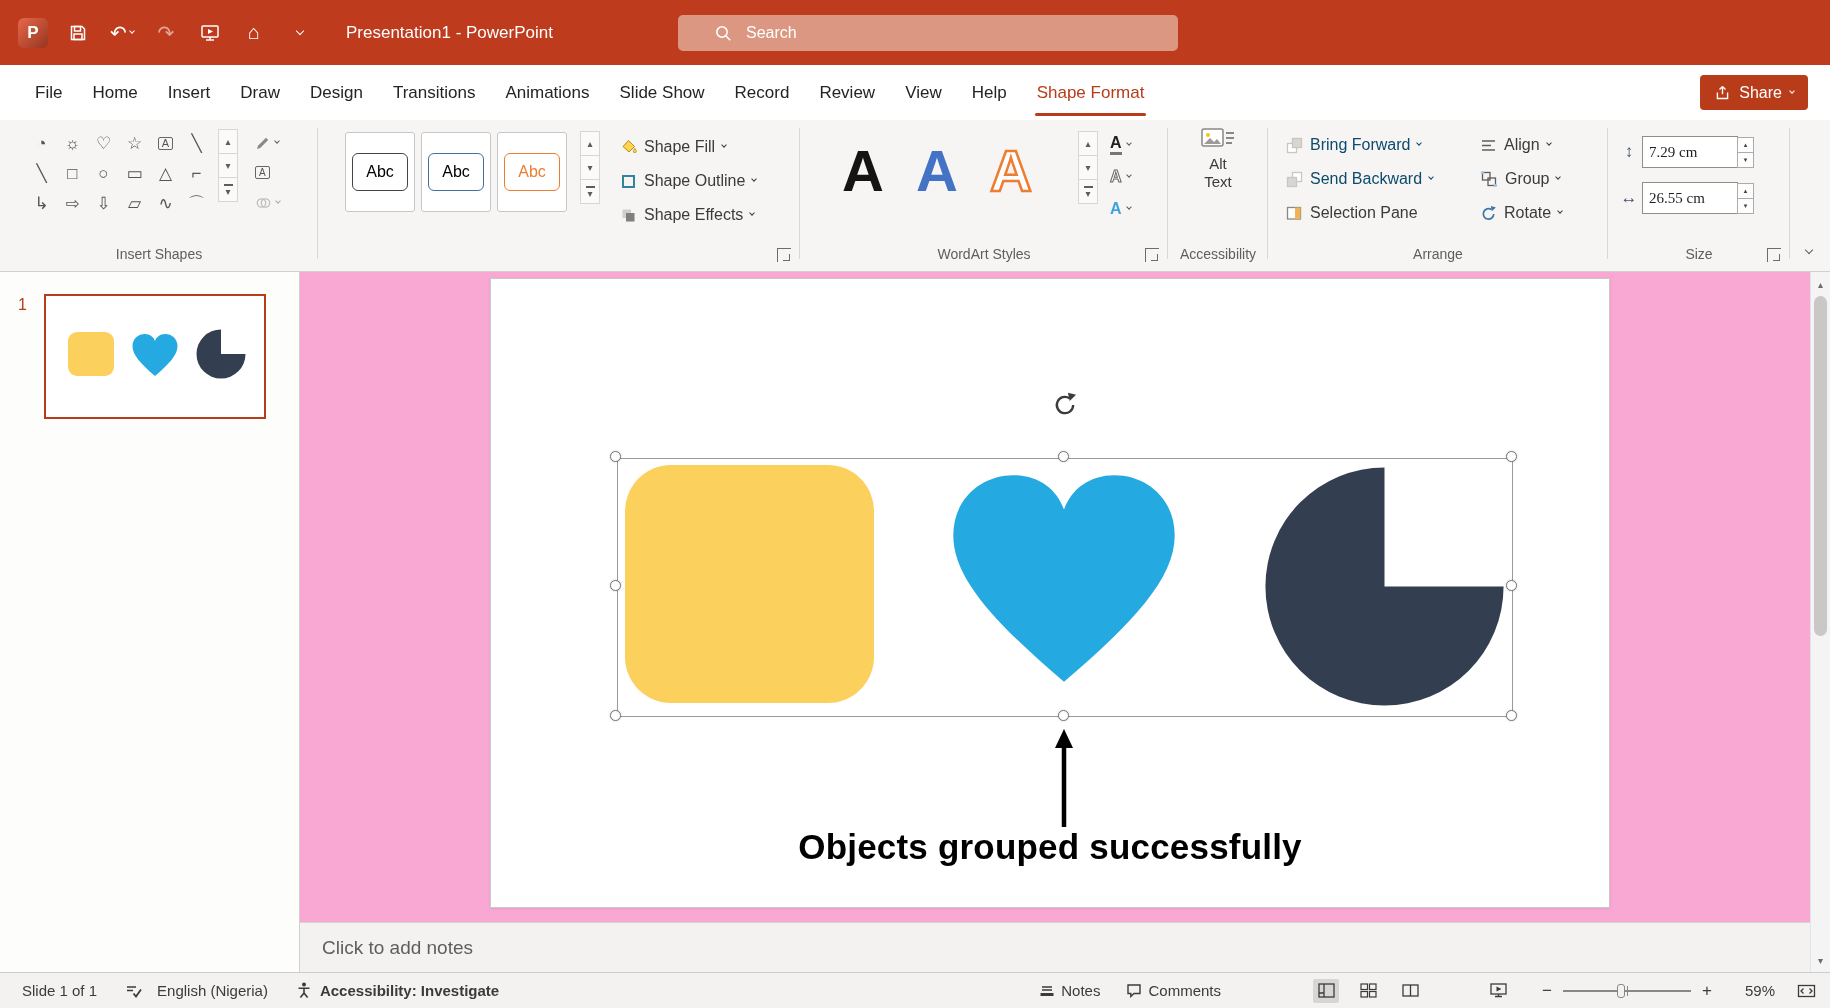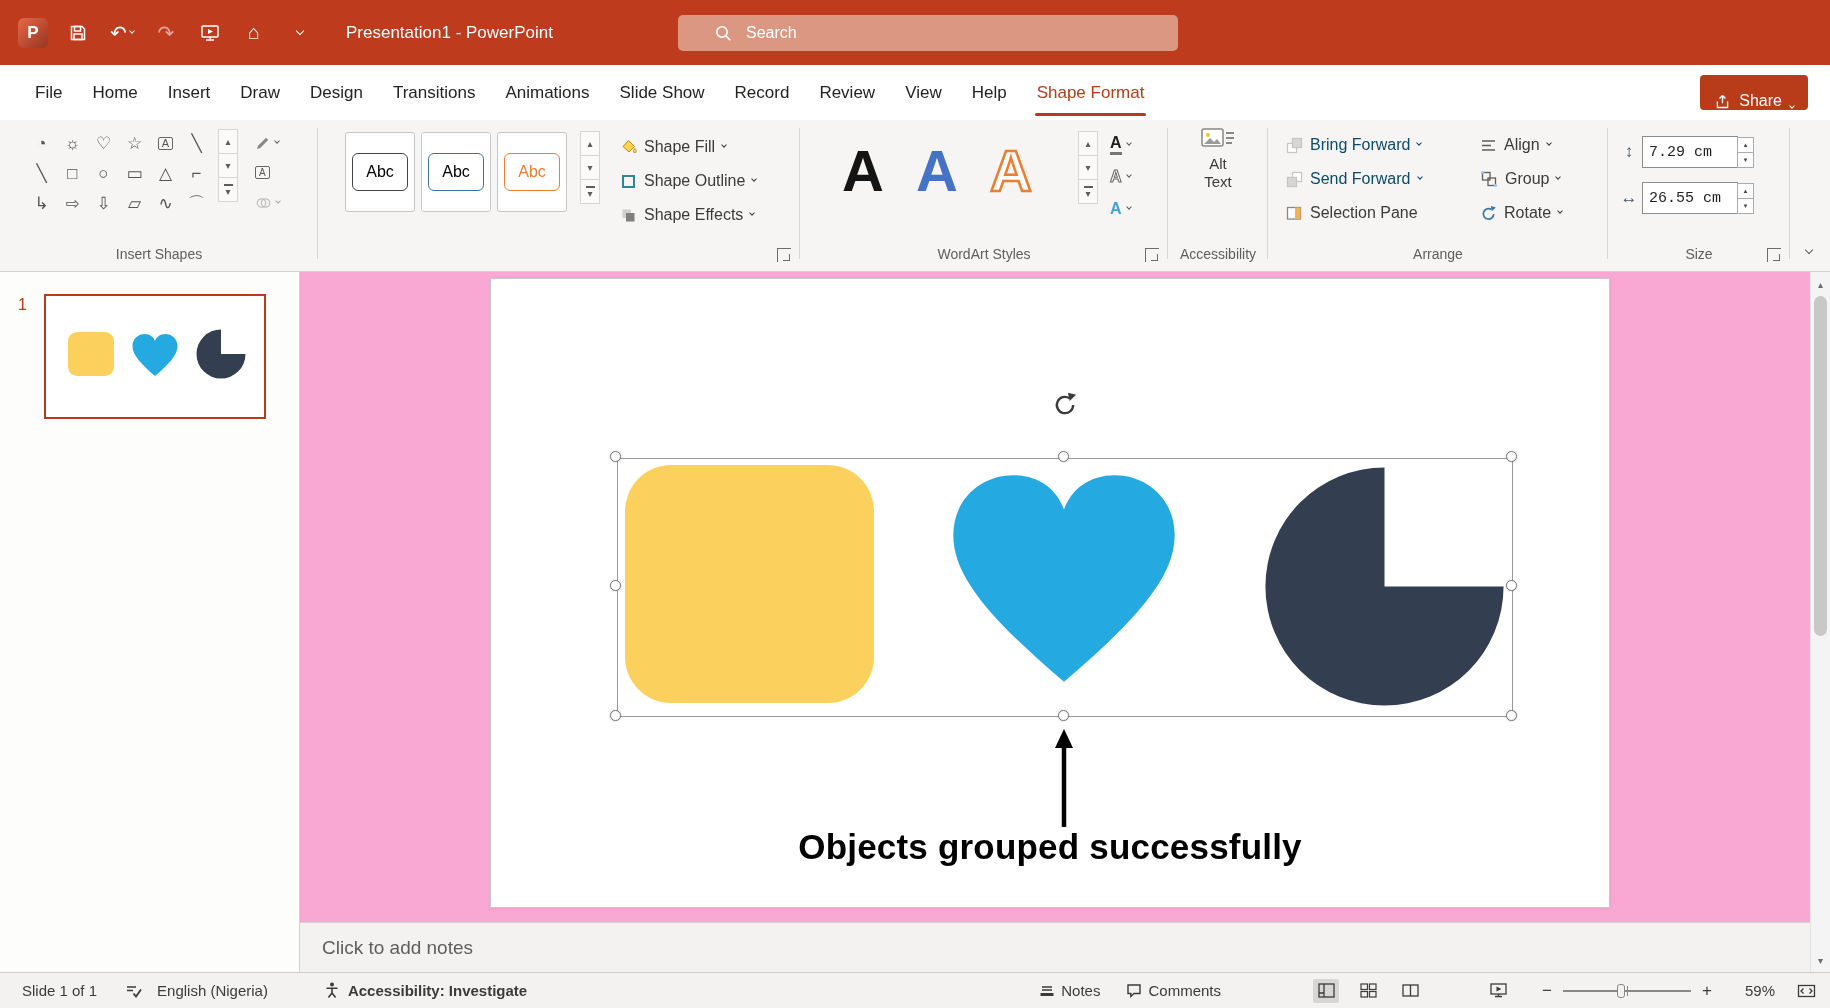--- a/index.html
+++ b/index.html
@@ -24,21 +24,21 @@
   .min-glyph{width:13px;height:2px;background:#fff}
   .max-glyph{width:12px;height:12px;border:1.5px solid #fff}
   .close-x{font-size:22px;line-height:1}
 
   
   .menubar{position:absolute;left:0;top:65px;width:100%;height:55px;background:#fff}
   .menu-tabs{display:flex;height:100%;padding-left:20px}
   .menu-tab{padding:0 15px;height:100%;display:flex;align-items:center;font-size:17px;color:#252423;position:relative;white-space:nowrap}
   .menu-tab.active{color:var(--accent,#B83B1A)}
   .menu-tab.active::after{content:'';position:absolute;left:13px;right:13px;bottom:4px;height:3px;background:var(--accent,#B83B1A);border-radius:1.5px}
-  .share-btn{position:absolute;right:22px;top:10px;height:35px;display:flex;align-items:flex-end;gap:8px;background:var(--accent,#B83B1A);color:#fff;font-size:16px;padding:0 14px;border-radius:4px}
+  .share-btn{position:absolute;right:22px;top:10px;height:35px;display:flex;align-items:center;gap:8px;background:var(--accent,#B83B1A);color:#fff;font-size:16px;padding:0 14px;border-radius:4px}
 
   
   .ribbon{position:absolute;left:0;top:120px;width:100%;height:152px;background:#F6F5F3;border-bottom:1px solid #D2D0CE}
   .grp{position:absolute;top:0;height:151px}
   .grp::after{content:'';position:absolute;right:0;top:8px;bottom:12px;width:1px;background:#DAD8D6}
   .grp-label{position:absolute;bottom:9px;left:0;width:100%;text-align:center;font-size:14px;color:#605E5C;white-space:nowrap}
   .launcher{position:absolute;right:9px;bottom:9px;width:14px;height:14px;border-left:1.5px solid #6e6c6a;border-top:1.5px solid #6e6c6a}
   .launcher::after{content:'';position:absolute;right:1px;bottom:1px;width:6px;height:6px;border-right:1.5px solid #6e6c6a;border-bottom:1.5px solid #6e6c6a}
   .shapes-grid{position:absolute;display:grid;grid-template-columns:repeat(6,31px);grid-auto-rows:30px}
   .shape-cell{display:flex;align-items:center;justify-content:center;font-size:17px;color:#555}
@@ -62,21 +62,21 @@
   .wa0{color:#141414}
   .wa1{color:#4472C4}
   .wa2{color:#fff;-webkit-text-stroke:2.5px #ED7D31;text-shadow:0 0 1px #ED7D31}
   .txt-ctrl{position:absolute;display:flex;align-items:center;gap:5px;height:26px;color:#5f5d5b}
   .tA-fill{font-weight:700;font-size:16px;color:#1f1f1f;border-bottom:3.5px solid #767676;line-height:1.05}
   .tA-outline{font-weight:700;font-size:16px;color:#fff;-webkit-text-stroke:1px #666}
   .tA-fx{font-weight:700;font-size:16px;color:#3FA2DC}
   .alt-btn{position:absolute;left:0;top:8px;width:100%;display:flex;flex-direction:column;align-items:center;gap:1px;color:#3b3b3b;font-size:15px}
   .size-row{position:absolute;display:flex;align-items:center}
   .size-ic{font-size:17px;color:#44546A;width:26px;text-align:center}
-  .size-input{width:96px;height:32px;border:1px solid #8F8D8B;background:#fff;font-size:15px;padding:0 6px;font-family:Liberation Mono, monospace;color:#1f1f1f}
+  .size-input{width:96px;height:32px;border:1px solid #8F8D8B;background:#fff;font-size:15px;padding:0 6px;font-family:Liberation Serif, serif;color:#1f1f1f}
   .stepper{display:flex;flex-direction:column}
   .step-btn{width:17px;height:16px;border:1px solid #ABABAB;background:#FDFDFD;font-size:7px;display:flex;align-items:center;justify-content:center;color:#444;margin-left:-1px}
   .step-btn+.step-btn{margin-top:-1px}
   .ribbon-collapse{position:absolute;right:18px;bottom:12px;color:#5f5d5b}
 
   
   .thumb-panel{position:absolute;left:0;top:272px;width:300px;height:700px;background:#FDFDFC;border-right:1px solid #D2D0CE}
   .slide-num{position:absolute;left:18px;top:24px;color:var(--accent,#B83B1A);font-size:16px}
   .thumb{position:absolute;left:44px;top:22px;width:222px;height:125px;background:#fff;border:2px solid var(--accent,#B83B1A)}
   .mini-yellow{position:absolute;left:22px;top:36px;width:46px;height:44px;border-radius:9px;background:var(--yellow,#FBD05C)}
@@ -381,21 +381,21 @@
             <rect x="6.5" y="1.5" width="9" height="9" fill="#D8D6D4" stroke="#C8C6C4" stroke-width="1.3"></rect>
           </svg>
         <span>Bring Forward</span>
         <span class="chev sm"></span>
       </div>
       <div class="rib-btn disabled" style="left:12px;top:44px">
         <svg width="17" height="17" viewBox="0 0 17 17">
             <rect x="6.5" y="1.5" width="9" height="9" fill="#fff" stroke="#C8C6C4" stroke-width="1.3"></rect>
             <rect x="1.5" y="6.5" width="9" height="9" fill="#D8D6D4" stroke="#C8C6C4" stroke-width="1.3"></rect>
           </svg>
-        <span>Send Forward</span>
+        <span>Send Backward</span>
         <span class="chev sm"></span>
       </div>
       <div class="rib-btn" style="left:12px;top:78px">
         <svg width="17" height="17" viewBox="0 0 17 17">
             <rect x="1.5" y="2.5" width="13" height="11.5" fill="#fff" stroke="#8A8886" stroke-width="1.3"></rect>
             <rect x="9" y="2.5" width="5.5" height="11.5" fill="#F0B355"></rect>
           </svg>
         <span>Selection Pane</span>
       </div>
       <div class="rib-btn" style="left:206px;top:10px">
@@ -522,21 +522,21 @@
 
   <div class="statusbar">
     <div class="sb-left">
       <span style="margin-right:28px">Slide 1 of 1</span>
       <span style="margin-right:14px;display:flex">
         <svg width="18" height="16" viewBox="0 0 18 16">
             <path d="M2 4h9M2 7.5h6" stroke="#3b3b3b" stroke-width="1.5"></path>
             <path d="M8.5 10.5l2.5 3L16 6.5" stroke="#3b3b3b" stroke-width="1.8" fill="none"></path>
           </svg>
       </span>
-      <span style="margin-right:56px">English (Nigeria)</span>
+      <span style="margin-right:28px">English (Nigeria)</span>
       <span style="margin-right:8px;display:flex">
         <svg width="16" height="17" viewBox="0 0 16 17">
             <circle cx="8" cy="2.6" r="2" fill="#3b3b3b"></circle>
             <path d="M2.5 6.2h11M8 6v5M8 11l-3.6 4.5M8 11l3.6 4.5" stroke="#3b3b3b" stroke-width="1.6" fill="none"></path>
           </svg>
       </span>
       <span class="bold">Accessibility: Investigate</span>
     </div>
 
     <div class="sb-right">

